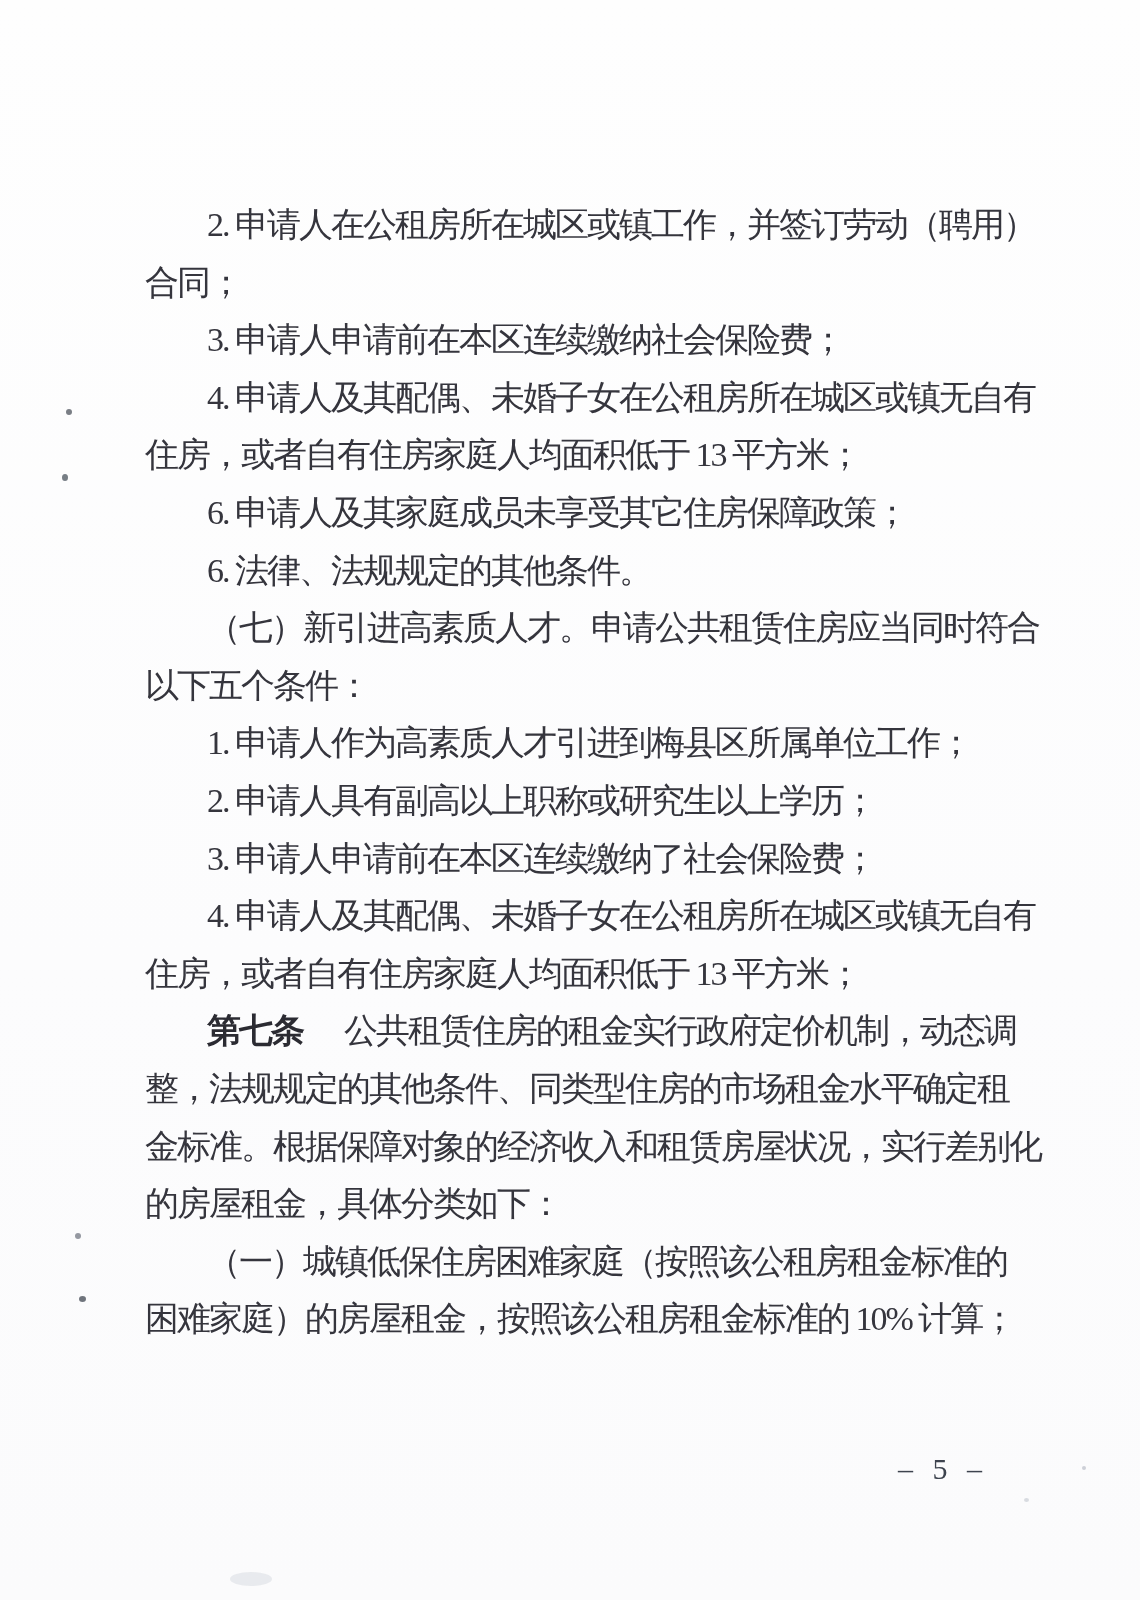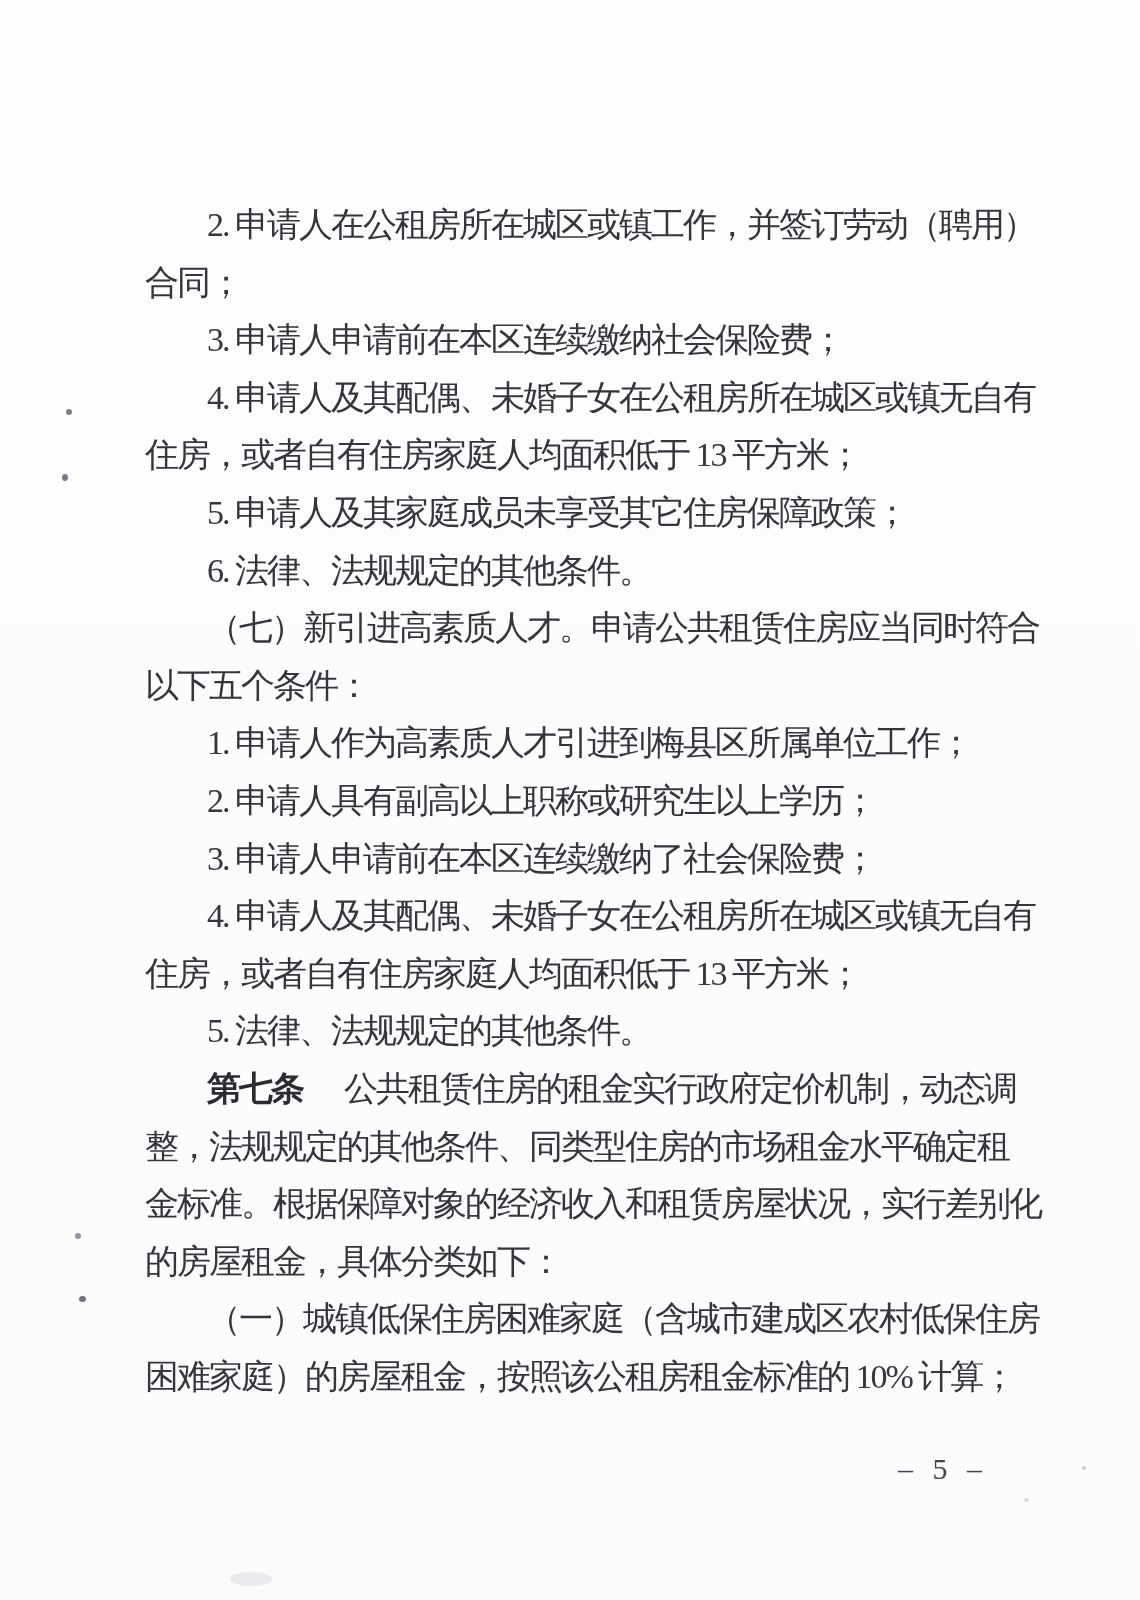--- a/index.html
+++ b/index.html
@@ -58,35 +58,34 @@
 <body>
 
 <div class="page">
 
   <div class="text-block">
       <div class="line indent">2. 申请人在公租房所在城区或镇工作，并签订劳动（聘用）</div>
       <div class="line">合同；</div>
       <div class="line indent">3. 申请人申请前在本区连续缴纳社会保险费；</div>
       <div class="line indent">4. 申请人及其配偶、未婚子女在公租房所在城区或镇无自有</div>
       <div class="line">住房，或者自有住房家庭人均面积低于 13 平方米；</div>
-      <div class="line indent">5. 申请人及其家庭成员未享受其它住房保障政策；</div>
+      <div class="line indent">6. 申请人及其家庭成员未享受其它住房保障政策；</div>
       <div class="line indent">6. 法律、法规规定的其他条件。</div>
       <div class="line indent">（七）新引进高素质人才。申请公共租赁住房应当同时符合</div>
       <div class="line">以下五个条件：</div>
       <div class="line indent">1. 申请人作为高素质人才引进到梅县区所属单位工作；</div>
       <div class="line indent">2. 申请人具有副高以上职称或研究生以上学历；</div>
       <div class="line indent">3. 申请人申请前在本区连续缴纳了社会保险费；</div>
       <div class="line indent">4. 申请人及其配偶、未婚子女在公租房所在城区或镇无自有</div>
       <div class="line">住房，或者自有住房家庭人均面积低于 13 平方米；</div>
-      <div class="line indent">5. 法律、法规规定的其他条件。</div>
       <div class="line indent"><span class="lead-bold">第七条</span>公共租赁住房的租金实行政府定价机制，动态调</div>
       <div class="line">整，法规规定的其他条件、同类型住房的市场租金水平确定租</div>
       <div class="line">金标准。根据保障对象的经济收入和租赁房屋状况，实行差别化</div>
       <div class="line">的房屋租金，具体分类如下：</div>
-      <div class="line indent">（一）城镇低保住房困难家庭（含城市建成区农村低保住房</div>
+      <div class="line indent">（一）城镇低保住房困难家庭（按照该公租房租金标准的</div>
       <div class="line">困难家庭）的房屋租金，按照该公租房租金标准的 10% 计算；</div>
     </div>
 
   <div class="page-number">– 5 –</div>
 
   <div id="speck-layer">
       <div class="speck" style="left: 66px; top: 409px; width: 6px; height: 6px; background: rgb(107, 112, 120); opacity: 0.9;"></div>
       <div class="speck" style="left: 62px; top: 474px; width: 6px; height: 7px; background: rgb(104, 112, 120); opacity: 0.9;"></div>
       <div class="speck" style="left: 75px; top: 1233px; width: 6px; height: 6px; background: rgb(123, 128, 137); opacity: 0.8;"></div>
       <div class="speck" style="left: 79px; top: 1296px; width: 7px; height: 6px; background: rgb(95, 101, 110); opacity: 0.9;"></div>

